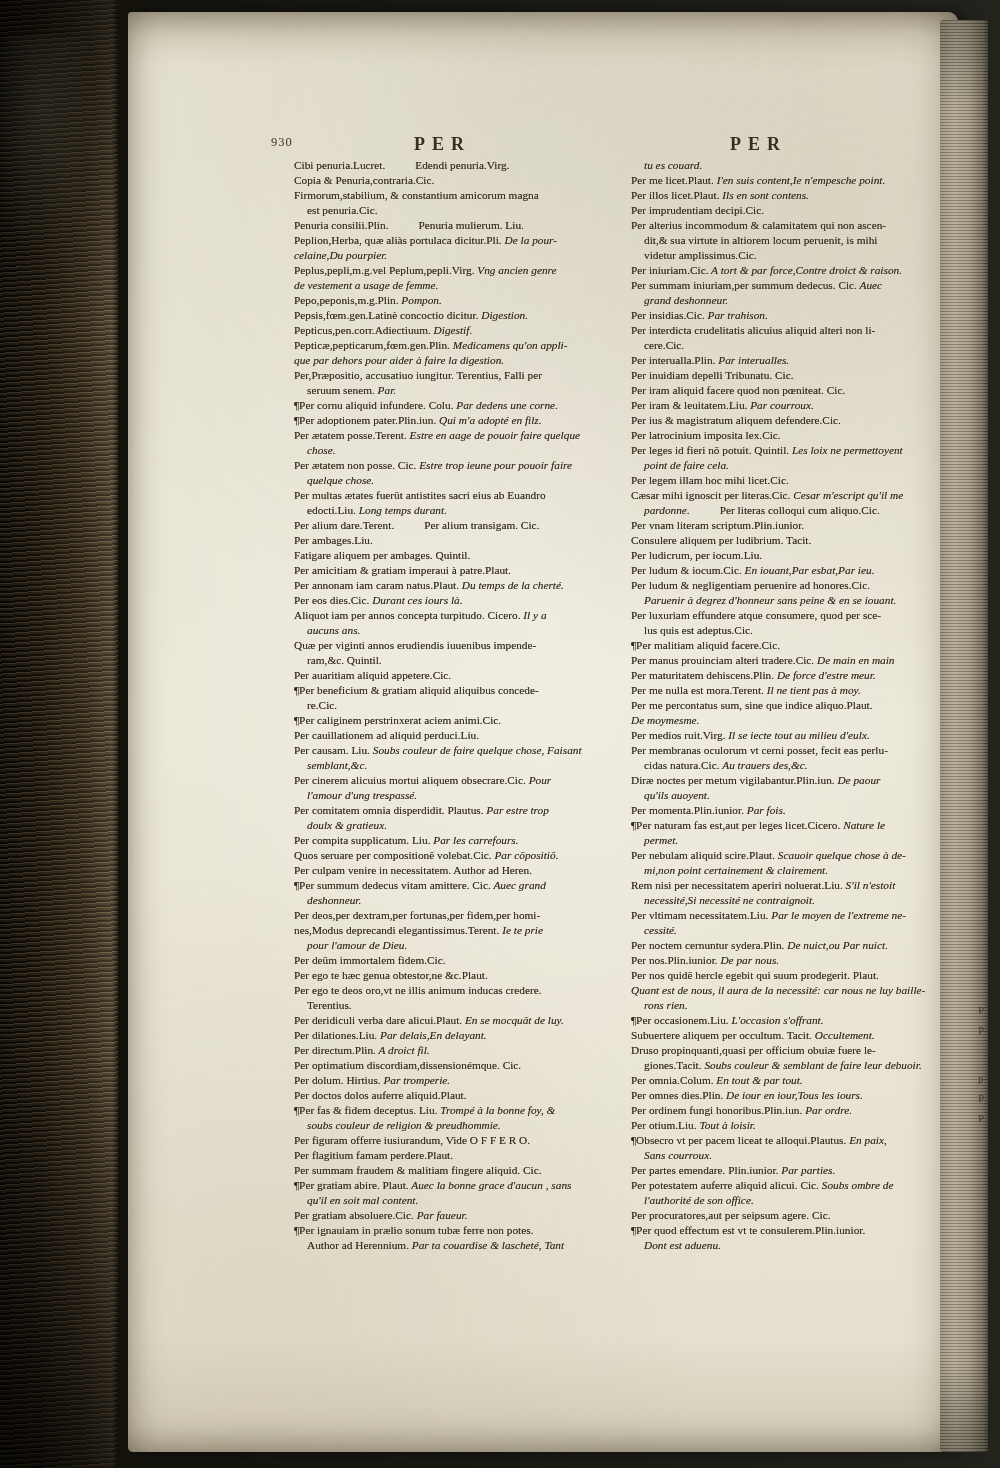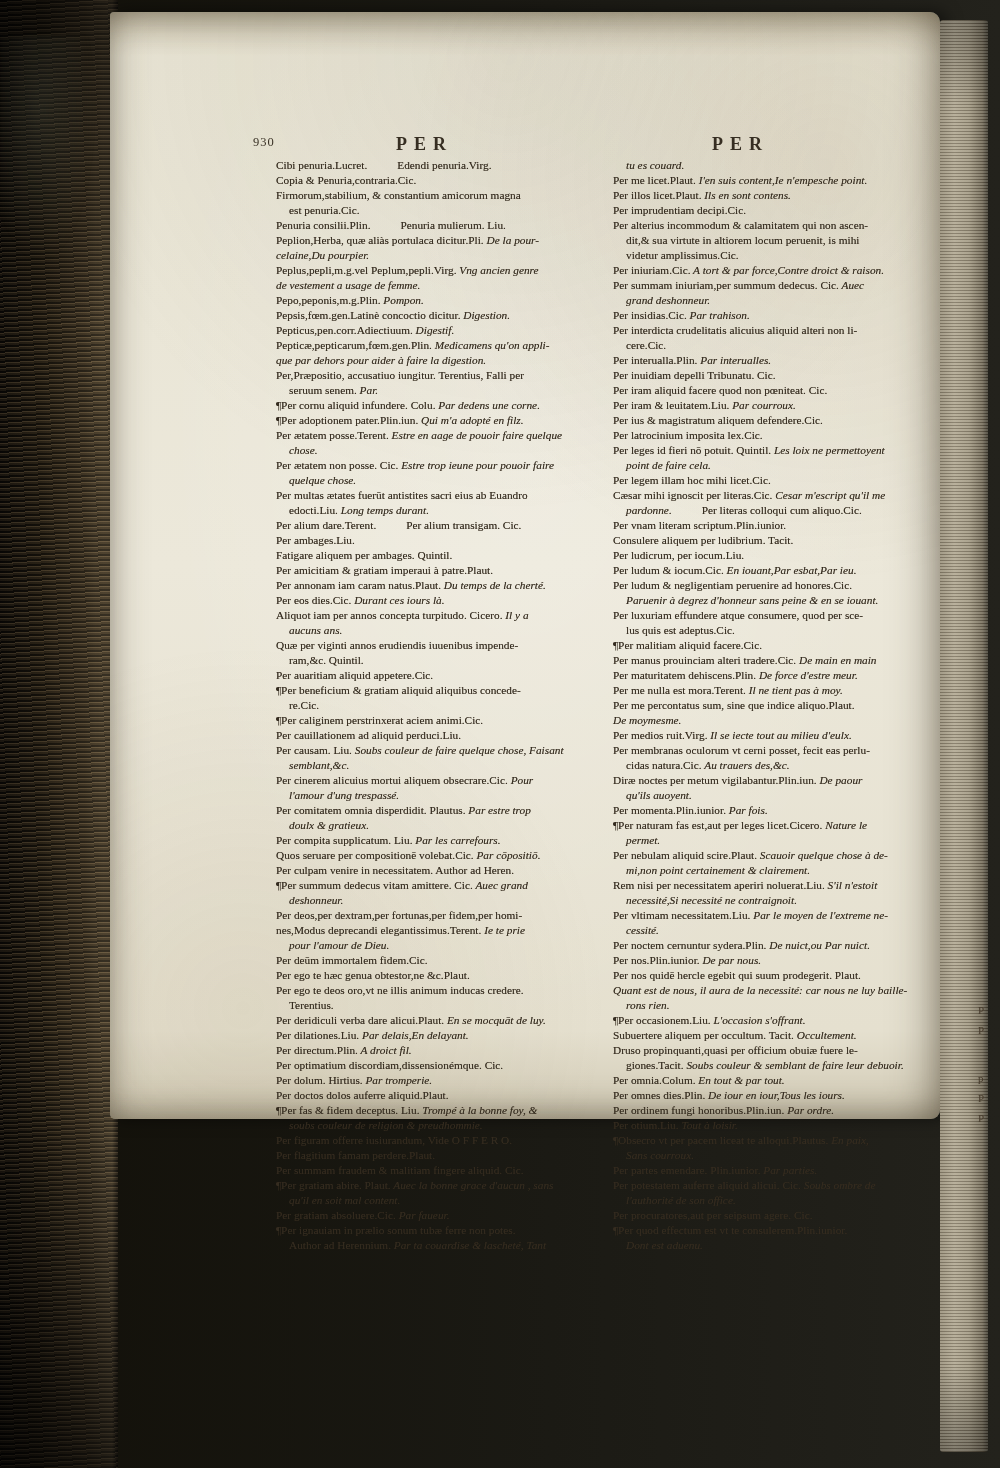--- a/index.html
+++ b/index.html
@@ -14,21 +14,21 @@
     background:
       linear-gradient(180deg, rgba(0,0,0,.55) 0, rgba(0,0,0,0) 22%, rgba(0,0,0,0) 72%, rgba(0,0,0,.6) 100%),
       repeating-linear-gradient(176deg, rgba(0,0,0,.42) 0 2px, rgba(150,125,88,.28) 2px 3px, rgba(52,42,28,.35) 3px 5px),
       linear-gradient(90deg,#0d0b08 0,#221c12 35%,#463b29 72%,#6b5d45 95%,#2a251c 100%);
   }
   .corner-smudge { position:absolute; left:0; top:36px; width:96px; height:230px;
     background:radial-gradient(ellipse at 42% 32%, rgba(125,135,115,.16), transparent 70%);
     filter:blur(2px); }
 
   
-  .page { position:absolute; left:110px; top:12px; width:830px; height:1107px;
+  .page { position:absolute; left:128px; top:12px; width:830px; height:1440px;
     border-radius:4px 10px 9px 5px;
     background:
       radial-gradient(ellipse at 50% 38%, rgba(255,255,255,.22), transparent 62%),
       linear-gradient(180deg,#d4cdb8 0,#e8e4d4 4%,#ece8da 50%,#e5e0cf 92%,#d1cab5 100%);
     box-shadow:
       inset -26px 0 40px -18px rgba(70,60,42,.5),
       inset 22px 0 36px -20px rgba(70,60,42,.42),
       inset 0 24px 32px -18px rgba(70,60,42,.38),
       inset 0 -26px 32px -18px rgba(70,60,42,.35),
       6px 0 16px rgba(0,0,0,.5);

